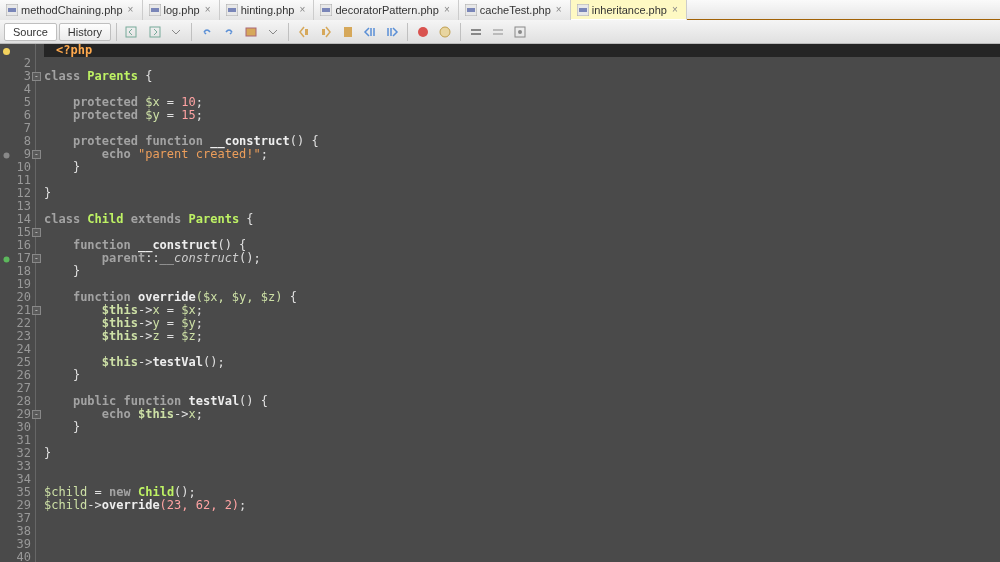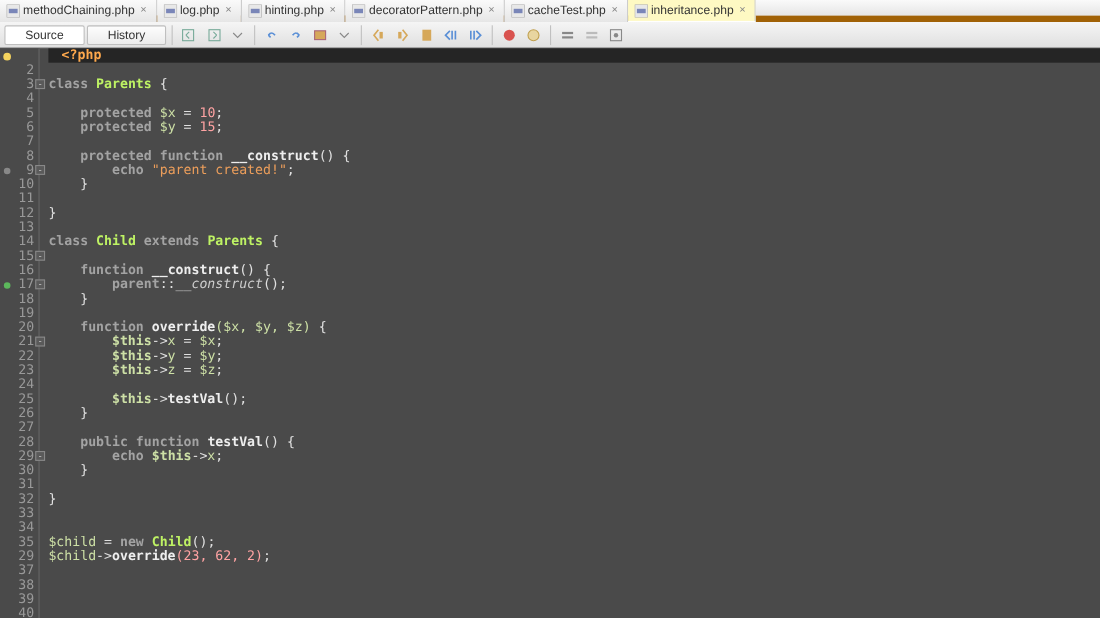--- a/index.html
+++ b/index.html
@@ -1,30 +1,30 @@
 <!DOCTYPE html>
 <html><head>
 <meta charset="utf-8">
 <style>
 * { margin:0; padding:0; box-sizing:border-box; }
 body { font-family:Tahoma,Arial,sans-serif; font-size:11px; background:#4a4a4a; width:1000px; height:562px; overflow:hidden; }
 
 
-.tabbar { background:#ececec; height:20px; display:flex; border-bottom:6px solid #a16207; }
+.tabbar { background:#ececec; height:20px; display:flex; border-bottom:1px solid #a16207; }
 .tab { display:flex; align-items:center; gap:3px; padding:2px 6px; border-right:1px solid #ccc; background:linear-gradient(#fafafa,#e6e6e6); cursor:pointer; height:20px; }
 .tab.active { background:#fef9c3; border-bottom:1px solid #fff; }
 .tab .php-icon { width:12px; height:12px; display:inline-flex; align-items:center; justify-content:center; }
 .tab .php-icon svg { width:12px; height:12px; }
 .tab .label { color:#333; font-size:11px; white-space:nowrap; }
 .tab .close { width:10px; height:10px; color:#888; font-size:10px; line-height:10px; text-align:center; }
 .tabbar .spacer { flex:1; background:linear-gradient(#fafafa,#e6e6e6); }
 
 
 .toolbar { background:linear-gradient(#f5f5f5,#e0e0e0); height:24px; display:flex; align-items:center; padding:0 4px; border-bottom:1px solid #bbb; gap:2px; }
-.tbtn { padding:2px 18px; border:1px solid #bfbfbf; background:linear-gradient(#fdfdfd,#ececec); font-size:11px; color:#333; cursor:pointer; border-radius:2px; }
+.tbtn { padding:2px 8px; border:1px solid #bfbfbf; background:linear-gradient(#fdfdfd,#ececec); font-size:11px; color:#333; cursor:pointer; border-radius:2px; }
 .tbtn.active { background:#fff; }
 .sep { width:1px; height:18px; background:#c0c0c0; margin:0 3px; }
 .ibtn { width:20px; height:20px; display:flex; align-items:center; justify-content:center; cursor:pointer; border-radius:2px; }
 .ibtn svg { width:16px; height:16px; }
 
 
 .editor { display:flex; height:518px; background:#4a4a4a; font-family:Consolas,Monaco,monospace; font-size:12px; }
 .gutter { width:36px; background:#4a4a4a; border-right:1px solid #666; text-align:right; color:#999; padding-top:0; }
 .gutter .gline { height:13px; line-height:13px; padding-right:4px; position:relative; }
 .gutter .gline .mark { position:absolute; left:2px; top:2px; width:9px; height:9px; }

